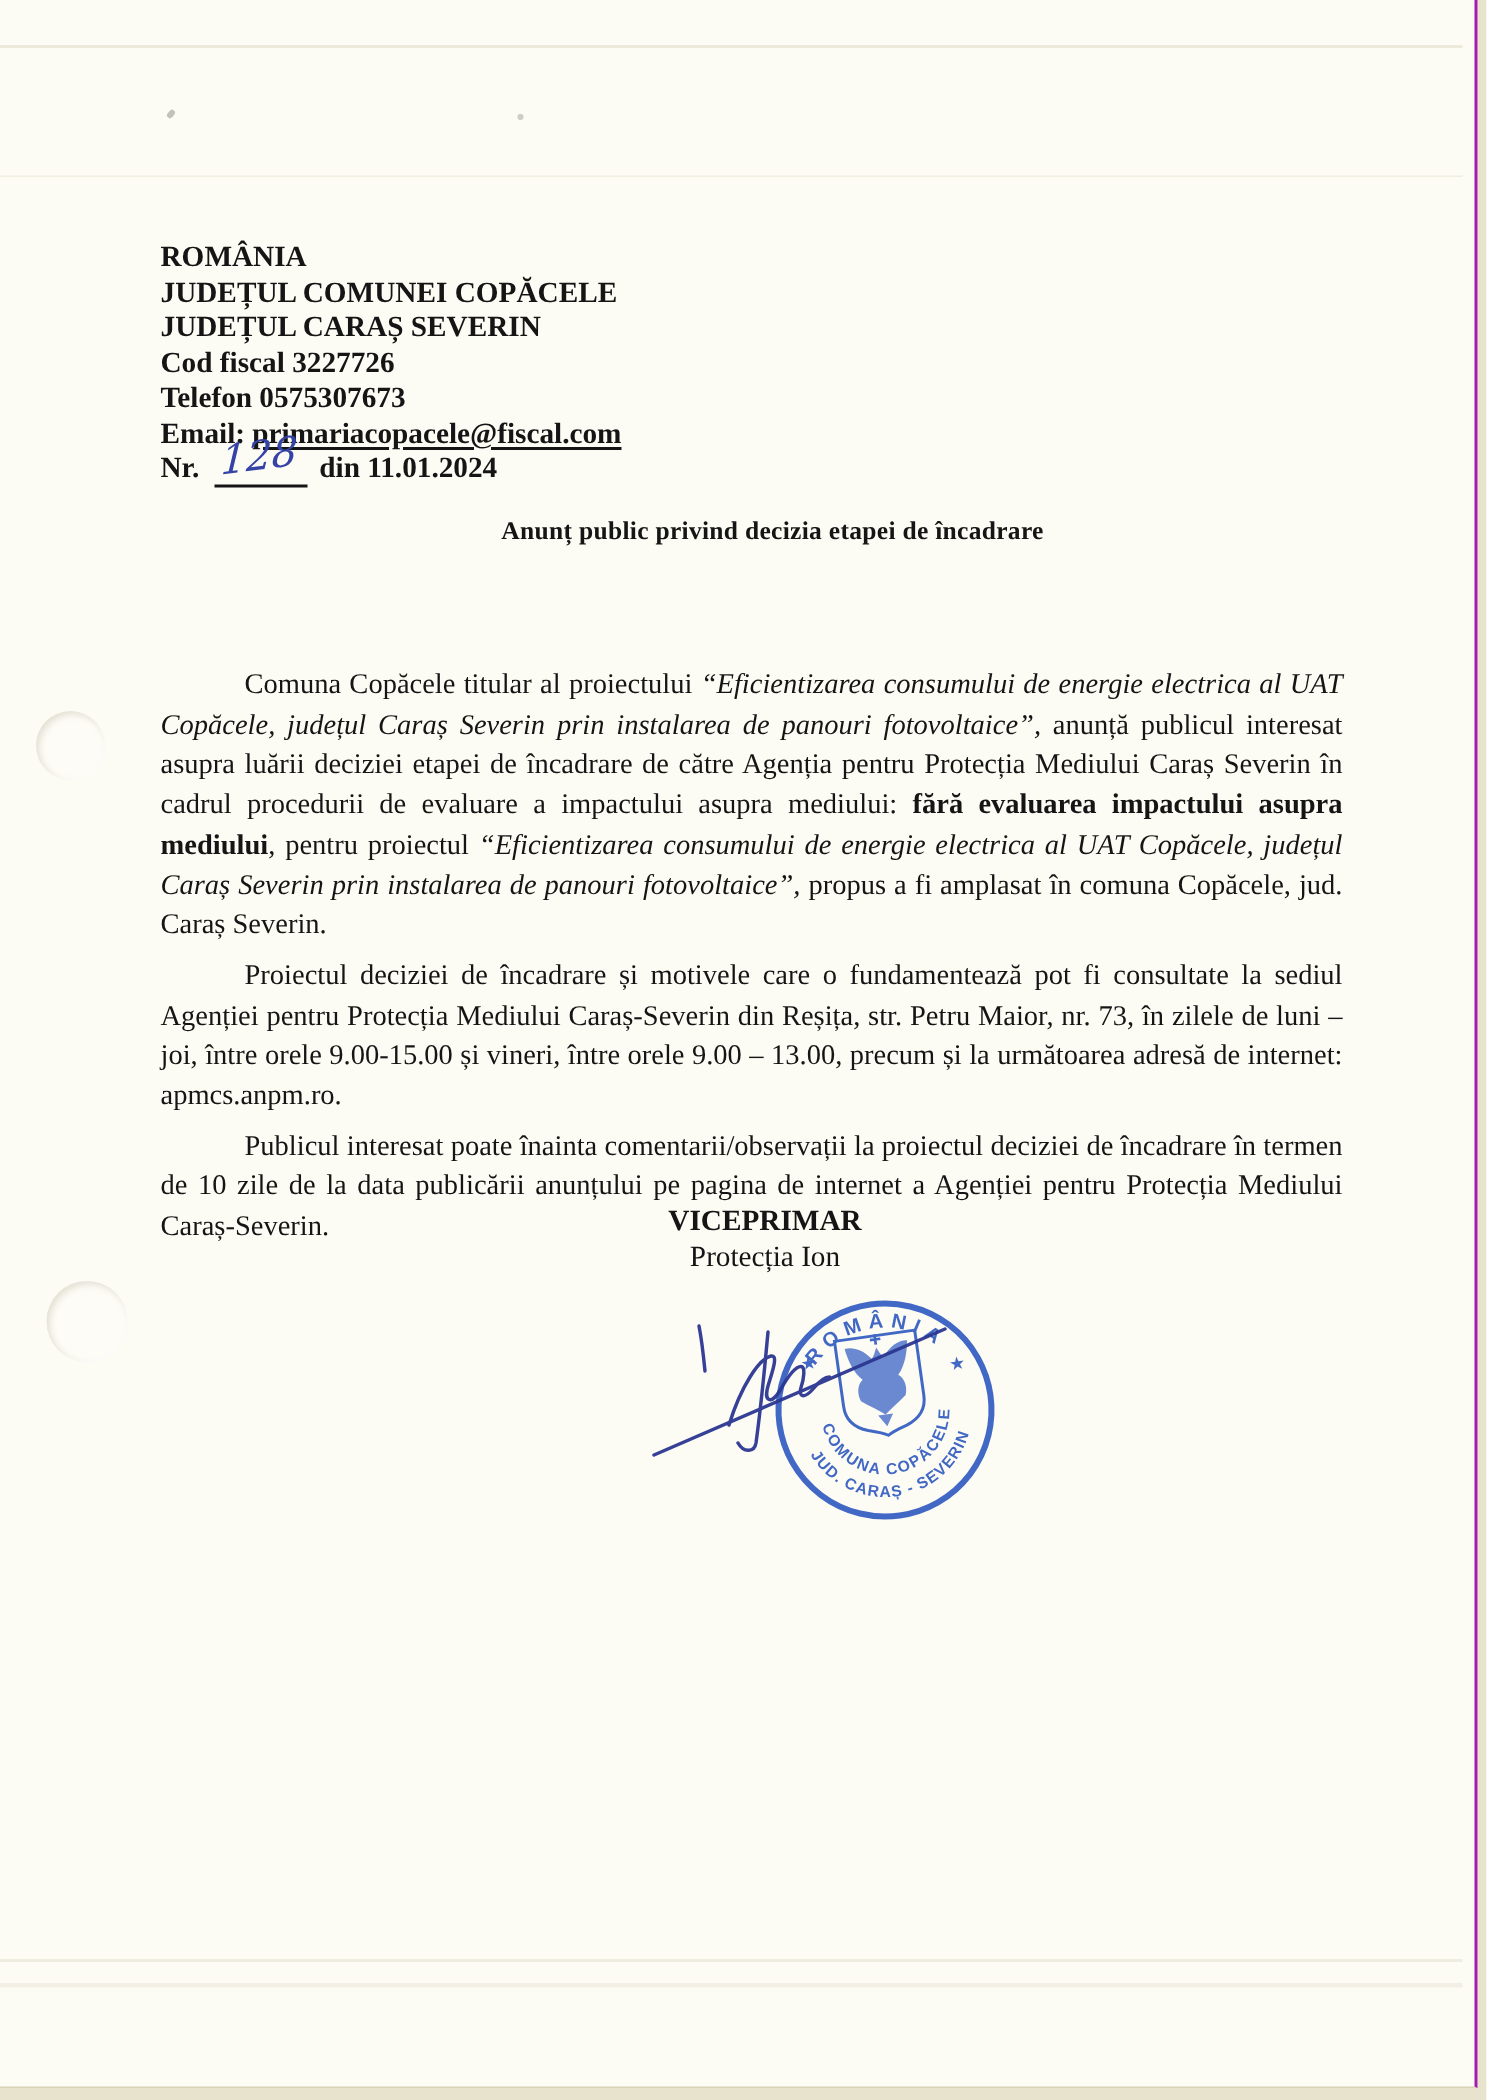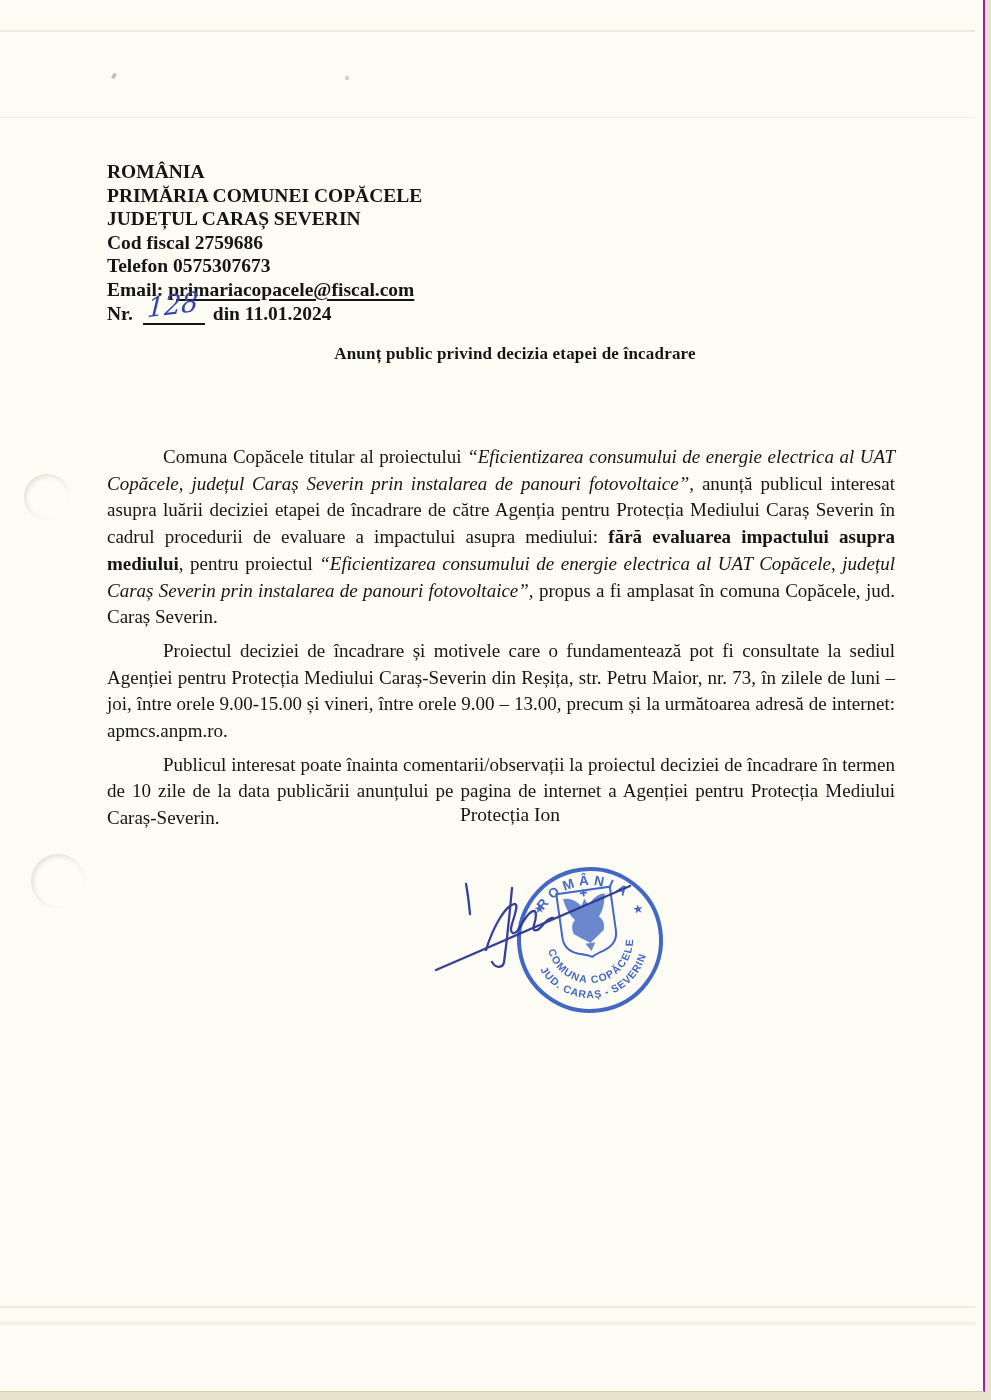--- a/index.html
+++ b/index.html
@@ -8,21 +8,21 @@
   #sheet{position:absolute;left:0;top:0;width:983px;height:1391px;background:#fcfbf4;
          border-right:2px solid #a21caf;border-bottom:1px solid #d8d3b8;}
   
   .scanline{position:absolute;left:0;right:8px;pointer-events:none;}
   .speck{position:absolute;border-radius:40%;pointer-events:none;}
   .hole{position:absolute;border-radius:50%;background:#fdfcf6;
         box-shadow:inset 2px 2px 5px rgba(185,180,155,.38), inset -1px -1px 2px rgba(255,255,255,.9);}
   
   #letterhead{position:absolute;left:107px;top:160px;font-weight:bold;font-size:19.5px;line-height:23.5px;white-space:nowrap;}
   #letterhead .u{text-decoration:underline;text-decoration-thickness:2px;text-underline-offset:3px;}
-  .nr-line{display:flex;align-items:flex-end;}
+  .nr-line{display:flex;align-items:flex-start;}
   .blank{position:relative;display:inline-block;width:62px;margin:0 8px 0 10px;border-bottom:2px solid #151515;height:22px;}
   .handwritten{position:absolute;left:4px;top:-8px;font-family:"DejaVu Serif",serif;font-style:italic;
                font-weight:normal;font-size:27px;color:#3443a5;transform:rotate(-7deg) skewX(-10deg);}
   
   #title{position:absolute;left:107px;top:344px;width:816px;text-align:center;
          font-weight:bold;font-size:17px;letter-spacing:.2px;}
   
   #body{position:absolute;left:107px;top:444px;width:788px;font-size:19px;line-height:26.7px;
         text-align:justify;z-index:1;}
   #body p{margin:0 0 7px 0;text-indent:56px;}
@@ -47,43 +47,44 @@
     <div class="scanline" style="top:117px;height:1px;background:rgba(214,209,184,.30);"></div>
     <div class="scanline" style="top:1306px;height:2px;background:rgba(216,211,186,.35);"></div>
     <div class="scanline" style="top:1322px;height:3px;background:rgba(216,211,186,.28);"></div>
     <div class="speck" style="left:112px;top:73px;width:4px;height:6px;background:rgba(125,125,112,.45);transform:rotate(40deg);"></div>
     <div class="speck" style="left:345px;top:76px;width:4px;height:4px;background:rgba(140,140,125,.4);"></div>
     <div class="hole" style="left:24px;top:474px;width:46px;height:46px;"></div>
     <div class="hole" style="left:31px;top:854px;width:54px;height:54px;"></div>
 
     <div id="letterhead">
       <div>ROMÂNIA</div>
-      <div>PRIMĂRIA COMUNEI COPĂCELE</div>
+      <div>JUDEȚUL COMUNEI COPĂCELE</div>
       <div>JUDEȚUL CARAȘ SEVERIN</div>
-      <div>Cod fiscal 2759686</div>
+      <div>Cod fiscal 3227726</div>
       <div>Telefon 0575307673</div>
       <div><span>Email:</span>&nbsp;<span class="u">primariacopacele@fiscal.com</span></div>
       <div class="nr-line">
         <span>Nr.</span>
           <span class="blank">
             <span class="handwritten">128</span>
           </span>
           <span>din 11.01.2024</span>
       </div>
     </div>
 
     <div id="title">Anunț public privind decizia etapei de încadrare</div>
 
     <div id="body">
       <p><span>Comuna Copăcele titular al proiectului </span><span class="it">“Eficientizarea consumului de energie electrica al UAT Copăcele, județul Caraș Severin prin instalarea de panouri fotovoltaice”,</span><span> anunță publicul interesat asupra luării deciziei etapei de încadrare de către Agenția pentru Protecția Mediului Caraș Severin în cadrul procedurii de evaluare a impactului asupra mediului: </span><span class="bd">fără evaluarea impactului asupra mediului</span><span>, pentru proiectul </span><span class="it">“Eficientizarea consumului de energie electrica al UAT Copăcele, județul Caraș Severin prin instalarea de panouri fotovoltaice”,</span><span> propus a fi amplasat în comuna Copăcele, jud. Caraș Severin.</span></p>
       <p><span>Proiectul deciziei de încadrare și motivele care o fundamentează pot fi consultate la sediul Agenției pentru Protecția Mediului Caraș-Severin din Reșița, str. Petru Maior, nr. 73, în zilele de luni – joi, între orele 9.00-15.00 și vineri, între orele 9.00 – 13.00, precum și la următoarea adresă de internet: </span><span class="ul">apmcs.anpm.ro.</span></p>
       <p><span>Publicul interesat poate înainta comentarii/observații la proiectul deciziei de încadrare în termen de 10 zile de la data publicării anunțului pe pagina de internet a Agenției pentru Protecția Mediului Caraș-Severin.</span></p>
     </div>
 
     <div id="sigblock">
+      <div class="pos">VICEPRIMAR</div>
       <div>Protecția Ion</div>
     </div>
 
     <svg id="stamp-svg" class="svg-layer" width="170" height="170" viewBox="0 0 170 170">
       <g transform="translate(85,87) rotate(-8)" fill="none" stroke="#2e58c0" opacity="0.9">
         <circle r="71" stroke-width="4"></circle>
         <defs>
           <path id="arcTop" d="M -55 0 A 55 55 0 0 1 55 0"></path>
           <path id="arcB1" d="M -43 0 A 43 43 0 0 0 43 0"></path>
           <path id="arcB2" d="M -58 0 A 58 58 0 0 0 58 0"></path>

